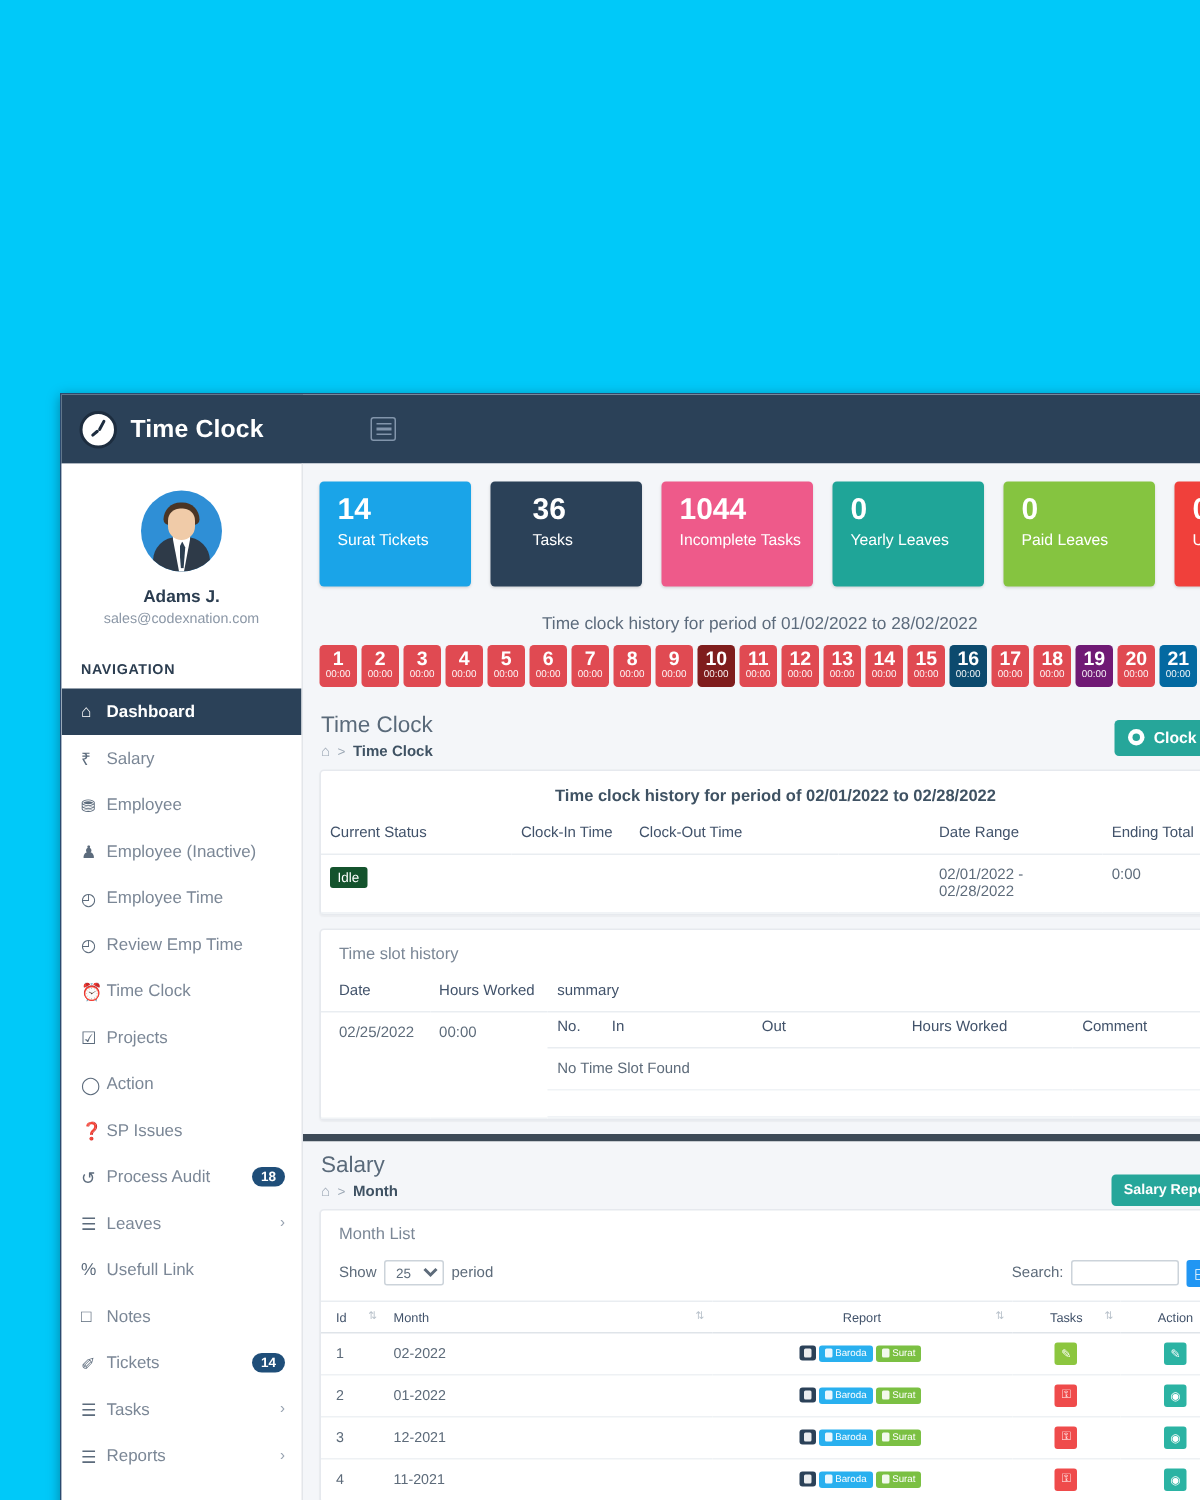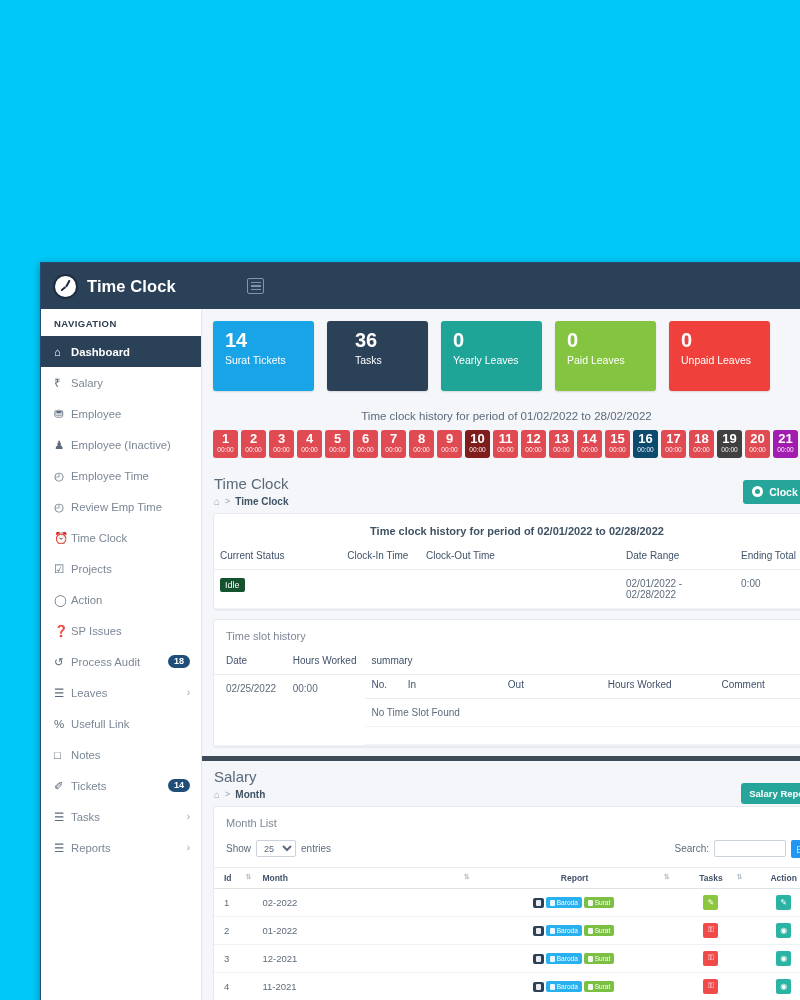--- a/index.html
+++ b/index.html
@@ -196,21 +196,21 @@
   .dt-search { margin-left: auto; display: flex; align-items: center; gap: 5px; }
   .dt-search-lbl { font-size: 10px; color: #5d6b7a; }
   .dt-search-input { width: 72px; height: 17px; border: 1px solid #ccd3da; border-radius: 2px; }
   .dt-search-btn {
     width: 19px; height: 18px; background: #2196f3; border: none; border-radius: 2px;
     color: #fff; font-size: 9px; cursor: pointer; display:flex;align-items:center;justify-content:center;
   }
 
   table.mt { width: 100%; border-collapse: collapse; }
   table.mt th {
-    font-size: 8.5px; font-weight: bold; color: #41526a; text-align: left;
+    font-size: 8.5px; font-weight: normal; color: #41526a; text-align: left;
     padding: 5px 6px; border-top: 1px solid #e9edf1; border-bottom: 1px solid #dfe4e9;
     position: relative; background: #fff;
   }
   table.mt th.c { text-align: center; }
   .sort-ico { position: absolute; right: 5px; top: 5px; color: #b9c2cb; font-size: 7px; }
   table.mt td { font-size: 9.5px; color: #5d6b7a; padding: 6px 6px; border-bottom: 1px solid #eef1f4; }
   table.mt td.c { text-align: center; }
   .pill { display:inline-flex;align-items:center;gap:2px;border-radius:2px;color:#fff;font-size:6.5px;padding:2px 4px;margin-right:2px;vertical-align:middle;}
   .pill.dark { background:#2b4158; padding:2px 3px;}
   .pill.blue { background:#29b0ef; }
@@ -232,20 +232,31 @@
       <i></i>
         <i></i>
         <i></i>
     </div>
   </div>
 
   <div id="body-row">
 
     <div id="sidebar">
 
+      <div class="profile">
+        <div class="avatar">
+          <span class="av-body"></span>
+            <span class="av-shirt"></span>
+            <span class="av-tie"></span>
+          <span class="av-hair"></span>
+            <span class="av-face"></span>
+        </div>
+        <div class="prof-name">Adams J.</div>
+        <div class="prof-mail">sales@codexnation.com</div>
+      </div>
 
       <div class="nav-title">NAVIGATION</div>
       <div id="nav-list">
           <div class="nav-item active">
             <span class="nic">⌂</span>
             <span class="nav-label">Dashboard</span>
           </div>
           <div class="nav-item">
             <span class="nic">₹</span>
             <span class="nav-label">Salary</span>
@@ -322,20 +333,24 @@
 
       <div class="stat-row" id="stat-row">
           <div class="stat-card" style="background: rgb(26, 164, 232);">
             <div class="stat-num">14</div>
             <div class="stat-lbl">Surat Tickets</div>
           </div>
           <div class="stat-card" style="background: rgb(43, 65, 88); padding-left: 28px;">
             <div class="stat-num">36</div>
             <div class="stat-lbl">Tasks</div>
           </div>
+          <div class="stat-card" style="background: rgb(238, 90, 138);">
+            <div class="stat-num">1044</div>
+            <div class="stat-lbl">Incomplete Tasks</div>
+          </div>
           <div class="stat-card" style="background: rgb(31, 165, 152);">
             <div class="stat-num">0</div>
             <div class="stat-lbl">Yearly Leaves</div>
           </div>
           <div class="stat-card" style="background: rgb(133, 196, 64);">
             <div class="stat-num">0</div>
             <div class="stat-lbl">Paid Leaves</div>
           </div>
           <div class="stat-card" style="background: rgb(240, 64, 59);">
             <div class="stat-num">0</div>
@@ -411,29 +426,29 @@
             <div class="day-time">00:00</div>
           </div>
           <div class="day-box" style="background: rgb(224, 74, 82);">
             <div class="day-num">17</div>
             <div class="day-time">00:00</div>
           </div>
           <div class="day-box" style="background: rgb(224, 74, 82);">
             <div class="day-num">18</div>
             <div class="day-time">00:00</div>
           </div>
-          <div class="day-box" style="background: #404040;">
+          <div class="day-box" style="background: #701a75;">
             <div class="day-num">19</div>
             <div class="day-time">00:00</div>
           </div>
           <div class="day-box" style="background: rgb(224, 74, 82);">
             <div class="day-num">20</div>
             <div class="day-time">00:00</div>
           </div>
-          <div class="day-box" style="background: #a21caf;">
+          <div class="day-box" style="background: #0369a1;">
             <div class="day-num">21</div>
             <div class="day-time">00:00</div>
           </div>
         </div>
 
       <div class="page-head">
         <div class="page-title">Time Clock</div>
         <div class="crumbs">
           <span class="crumb-home">⌂</span>
           <span class="crumb-sep">&gt;</span>
@@ -524,21 +539,21 @@
         </div>
 
         <div class="card" style="margin-bottom:0">
           <div class="card-ttl">Month List</div>
           <div class="dt-controls">
             <label class="dt-show">
               <span>Show</span>
               <select class="dt-select">
                 <option>25</option>
               </select>
-              <span>entries</span>
+              <span>period</span>
             </label>
             <div class="dt-search">
               <span class="dt-search-lbl">Search:</span>
               <input class="dt-search-input" type="text" value="" style="">
               <button class="dt-search-btn">◱</button>
             </div>
           </div>
 
           <table class="mt">
             <thead>

